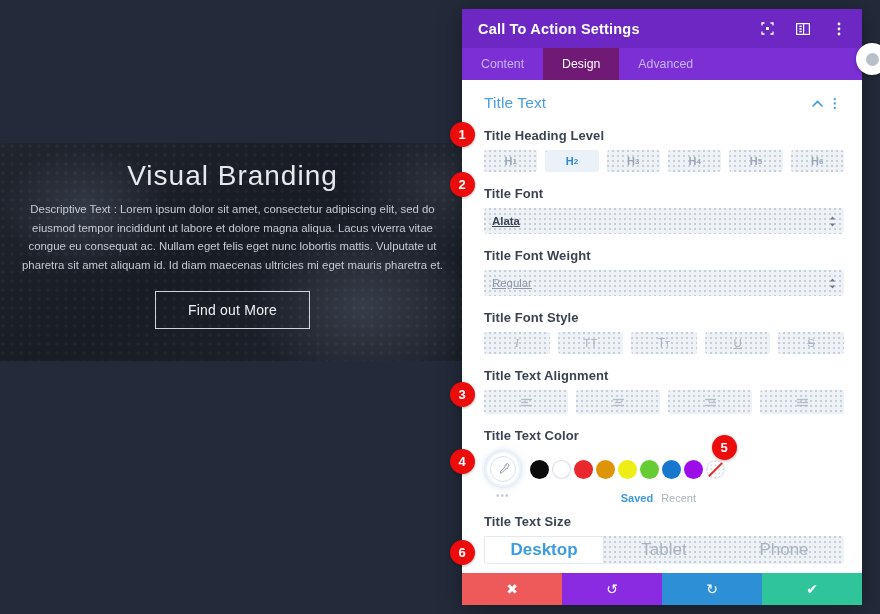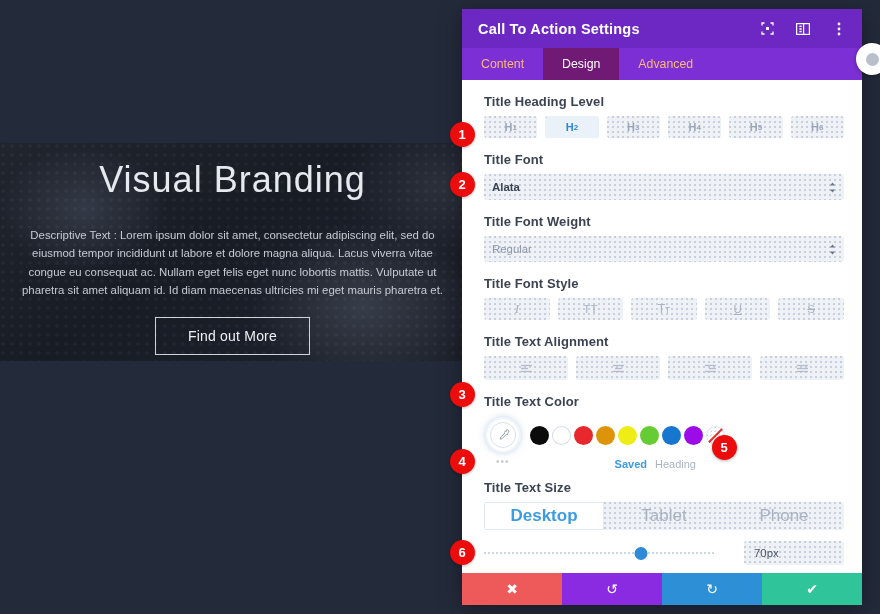--- a/index.html
+++ b/index.html
@@ -24,22 +24,22 @@
   }
   .hero::after {
     content: ""; position: absolute; inset: 0;
     background-image:
       radial-gradient(circle at 3px 3px, rgba(255,255,255,.045) 1.5px, transparent 1.8px);
     background-size: 9px 9px;
     opacity: .85;
   }
   .hero-inner { position: relative; z-index: 2; padding: 18px 14px 0; text-align: center; }
   .hero-title {
-    color: #e6e9ee; font-size: 36px; font-weight: 400; letter-spacing: 1px;
-    line-height: 1.05; margin-bottom: 27px; white-space: nowrap;
+    color: #e6e9ee; font-size: 28px; font-weight: 400; letter-spacing: 1px;
+    line-height: 1.05; margin-bottom: 10px; white-space: nowrap;
   }
   .hero-desc {
     color: #c6cad2; font-size: 11.4px; line-height: 1.62;
     max-width: 430px; margin: 0 auto 17px;
   }
   .hero-btn {
     display: inline-block; border: 1px solid #cfd3da; color: #eef0f4;
     background: transparent; font-size: 14px; padding: 10px 32px; letter-spacing: .2px;
   }
 
@@ -52,21 +52,21 @@
   .modal-header {
     background: #6d28c4; height: 39px; flex: 0 0 39px;
     display: flex; align-items: center; padding: 0 13px 0 16px; gap: 16px;
   }
   .modal-title { color: #fff; font-size: 14.5px; font-weight: bold; flex: 1; letter-spacing: .2px; }
   .hdr-icon { width: 20px; height: 20px; display: flex; align-items: center; justify-content: center; cursor: pointer; }
   .hdr-icon svg { display: block; }
 
   .tabs { background: #7b2fd4; height: 32px; flex: 0 0 32px; display: flex; }
   .tab {
-    display: flex; align-items: center; padding: 0 19px; color: #fdba74;
+    display: flex; align-items: center; padding: 0 19px; color: #c4b5fd;
     font-size: 12.3px; cursor: pointer; height: 100%;
   }
   .tab.active { background: #701a75; color: #fff; }
 
   .modal-body { flex: 1; overflow: hidden; padding: 0 0 0 0; background: #fff; position: relative; }
   .body-inner { padding: 14px 18px 8px 22px; }
 
   .section-head {
     display: flex; align-items: center; margin-bottom: 16px;
   }
@@ -93,21 +93,21 @@
   }
   .hbtn sub { font-size: 8px; }
   .hbtn.active { color: #2b87d8; background-color: #eaf1f9;
     background-image: radial-gradient(circle at 1px 1px, rgba(140,170,200,.38) .9px, transparent 1.1px); }
 
   
   .sel {
     height: 26px; border-radius: 3px; display: flex; align-items: center;
     padding: 0 8px; font-size: 11.4px; cursor: pointer; position: relative;
   }
-  .sel .val { flex: 1; }
+  .sel .val { flex: 1; text-decoration: underline; }
   .sel.strong .val { color: #3b4352; font-weight: bold; }
   .sel.muted .val { color: #8e98a8; }
   .sel-arrows { display: flex; flex-direction: column; gap: 2px; align-items: center; }
 
   
   .sbtn {
     flex: 1; height: 22px; border-radius: 3px; display: flex;
     align-items: center; justify-content: center; cursor: pointer;
     font-size: 11.5px; color: #a8b2c0;
   }
@@ -260,20 +260,35 @@
 
     <div class="tabs">
       <div class="tab">Content</div>
       <div class="tab active">Design</div>
       <div class="tab">Advanced</div>
     </div>
 
     <div class="modal-body">
       <div class="body-inner">
 
+        <div class="section-head">
+          <div class="section-title">Title Text</div>
+          <div class="sec-icon">
+            <svg width="11" height="7" viewBox="0 0 11 7">
+              <path d="M1 6L5.5 1.5L10 6" fill="none" stroke="#3d9be0" stroke-width="1.6" stroke-linecap="round"></path>
+            </svg>
+          </div>
+          <div class="sec-icon">
+            <svg width="3.5" height="13" viewBox="0 0 4 14">
+              <circle cx="2" cy="2" r="1.3" fill="#3d9be0"></circle>
+              <circle cx="2" cy="7" r="1.3" fill="#3d9be0"></circle>
+              <circle cx="2" cy="12" r="1.3" fill="#3d9be0"></circle>
+            </svg>
+          </div>
+        </div>
 
         <div class="field">
           <div class="field-label">Title Heading Level</div>
           <div class="btn-row">
             <div class="hbtn dotted">
                 <span>H</span>
                 <sub>1</sub>
               </div>
             <div class="hbtn active">
                 <span>H</span>
@@ -395,21 +410,21 @@
             <div class="swatch dotted-fill" style="background:#e8282c"></div>
             <div class="swatch" style="background:#dd9409"></div>
             <div class="swatch" style="background:#eeee16"></div>
             <div class="swatch" style="background:#66cc33"></div>
             <div class="swatch" style="background:#1777ce"></div>
             <div class="swatch" style="background:#9c0ce8"></div>
             <div class="swatch none"></div>
           </div>
           <div class="saved-recent">
             <div class="sr active">Saved</div>
-            <div class="sr inactive">Heading</div>
+            <div class="sr inactive">Recent</div>
           </div>
         </div>
 
         <div class="field" style="margin-bottom:12px">
           <div class="field-label">Title Text Size</div>
           <div class="dev-row dotted">
             <div class="dev active">Desktop</div>
             <div class="dev">Tablet</div>
             <div class="dev">Phone</div>
           </div>

